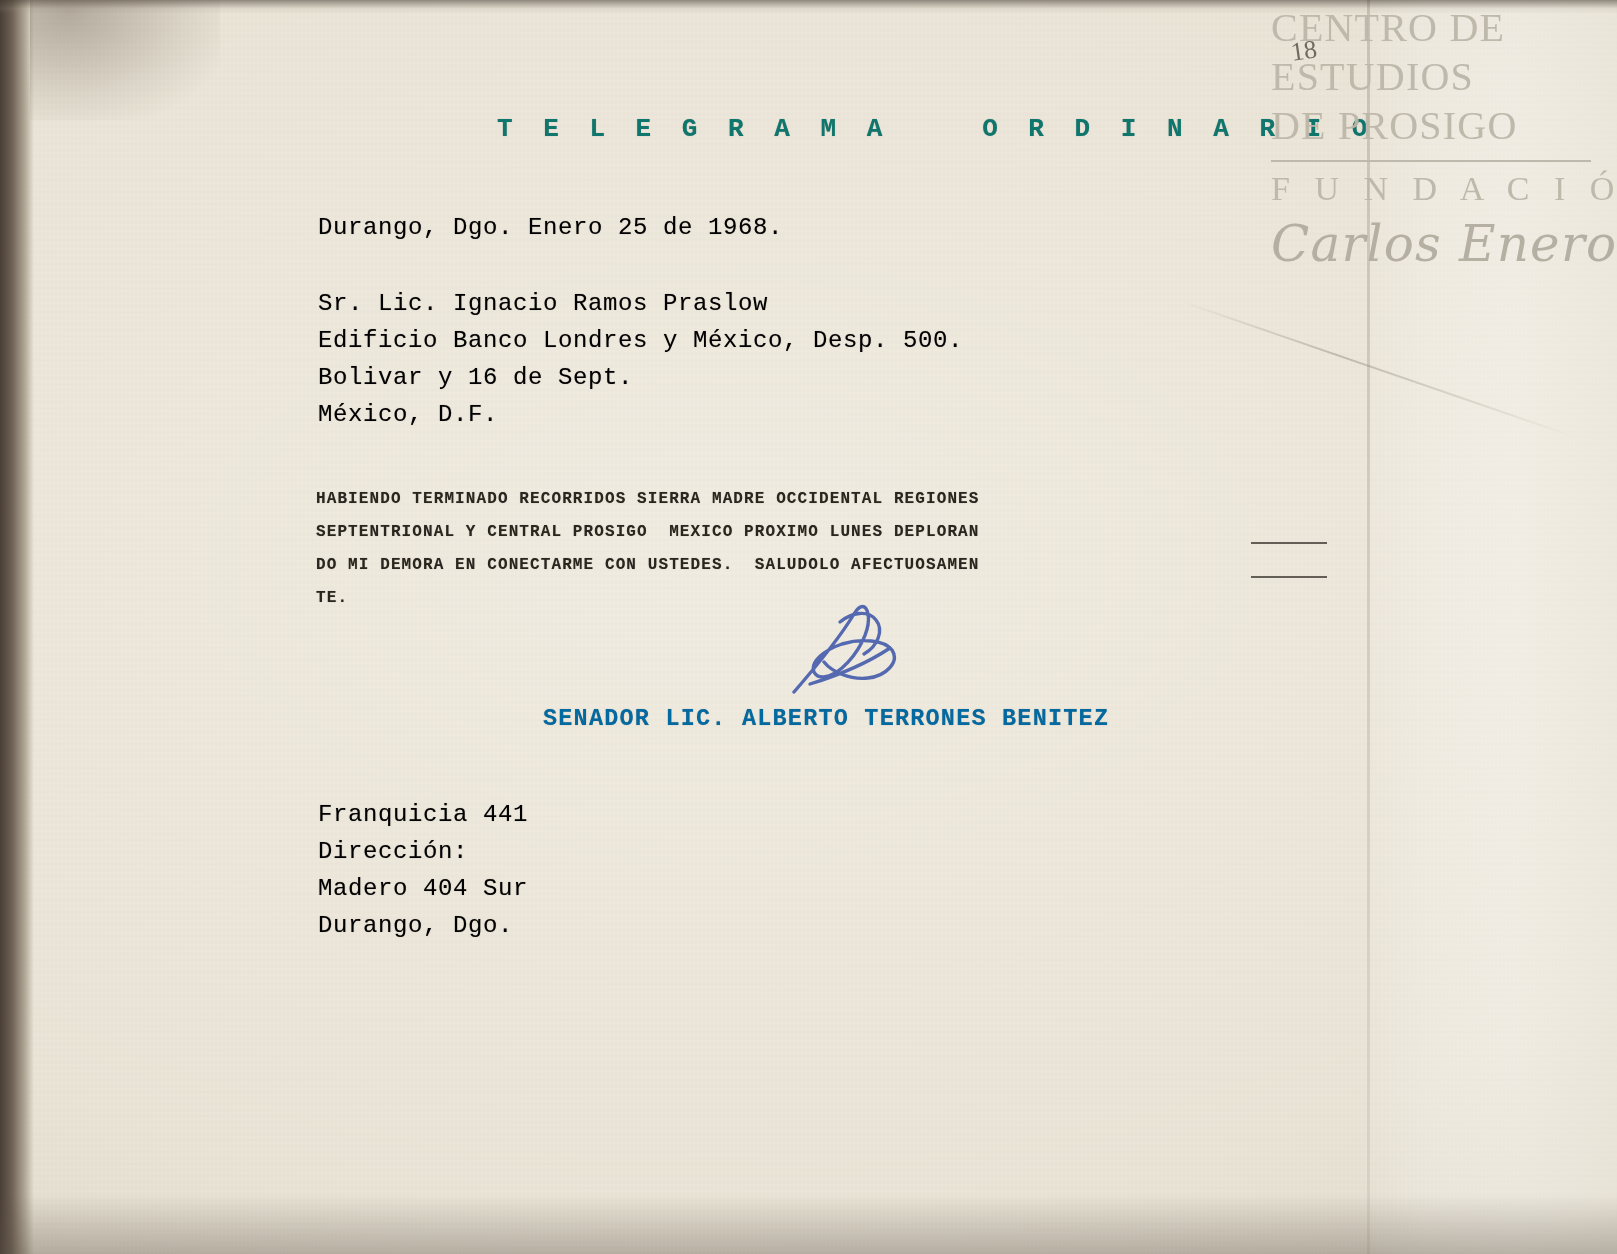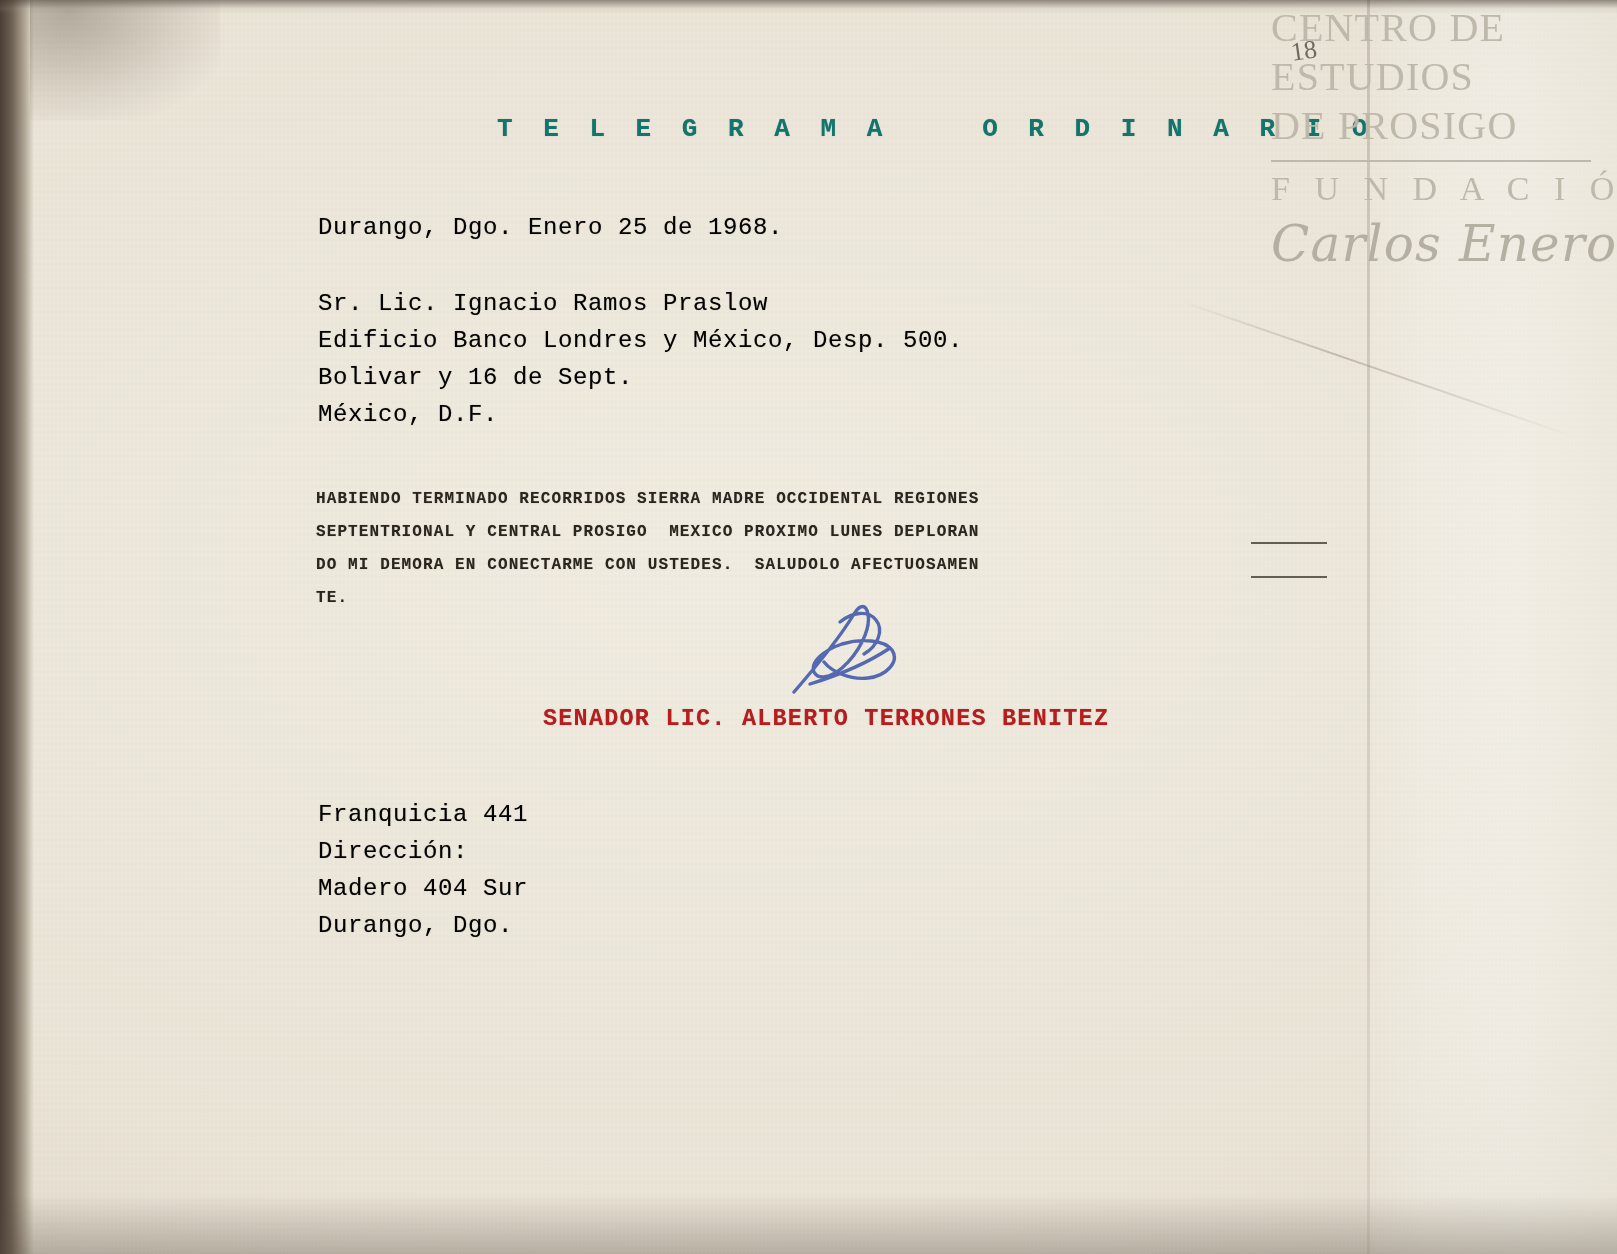--- a/index.html
+++ b/index.html
@@ -98,21 +98,21 @@
     letter-spacing: 1.1px;
     font-weight: 700;
     color: #2a261f;
   }
   .signature-line {
     left: 543px;
     top: 700px;
     font-size: 23.5px;
     letter-spacing: 1.2px;
     font-weight: 600;
-    color: #b91c1c;
+    color: #0369a1;
   }
   .footer-block { left: 318px; top: 796px; }
 
   
   .underline-mark {
     position: absolute;
     height: 2px;
     background: #35302a;
     opacity: 0.75;
   }

